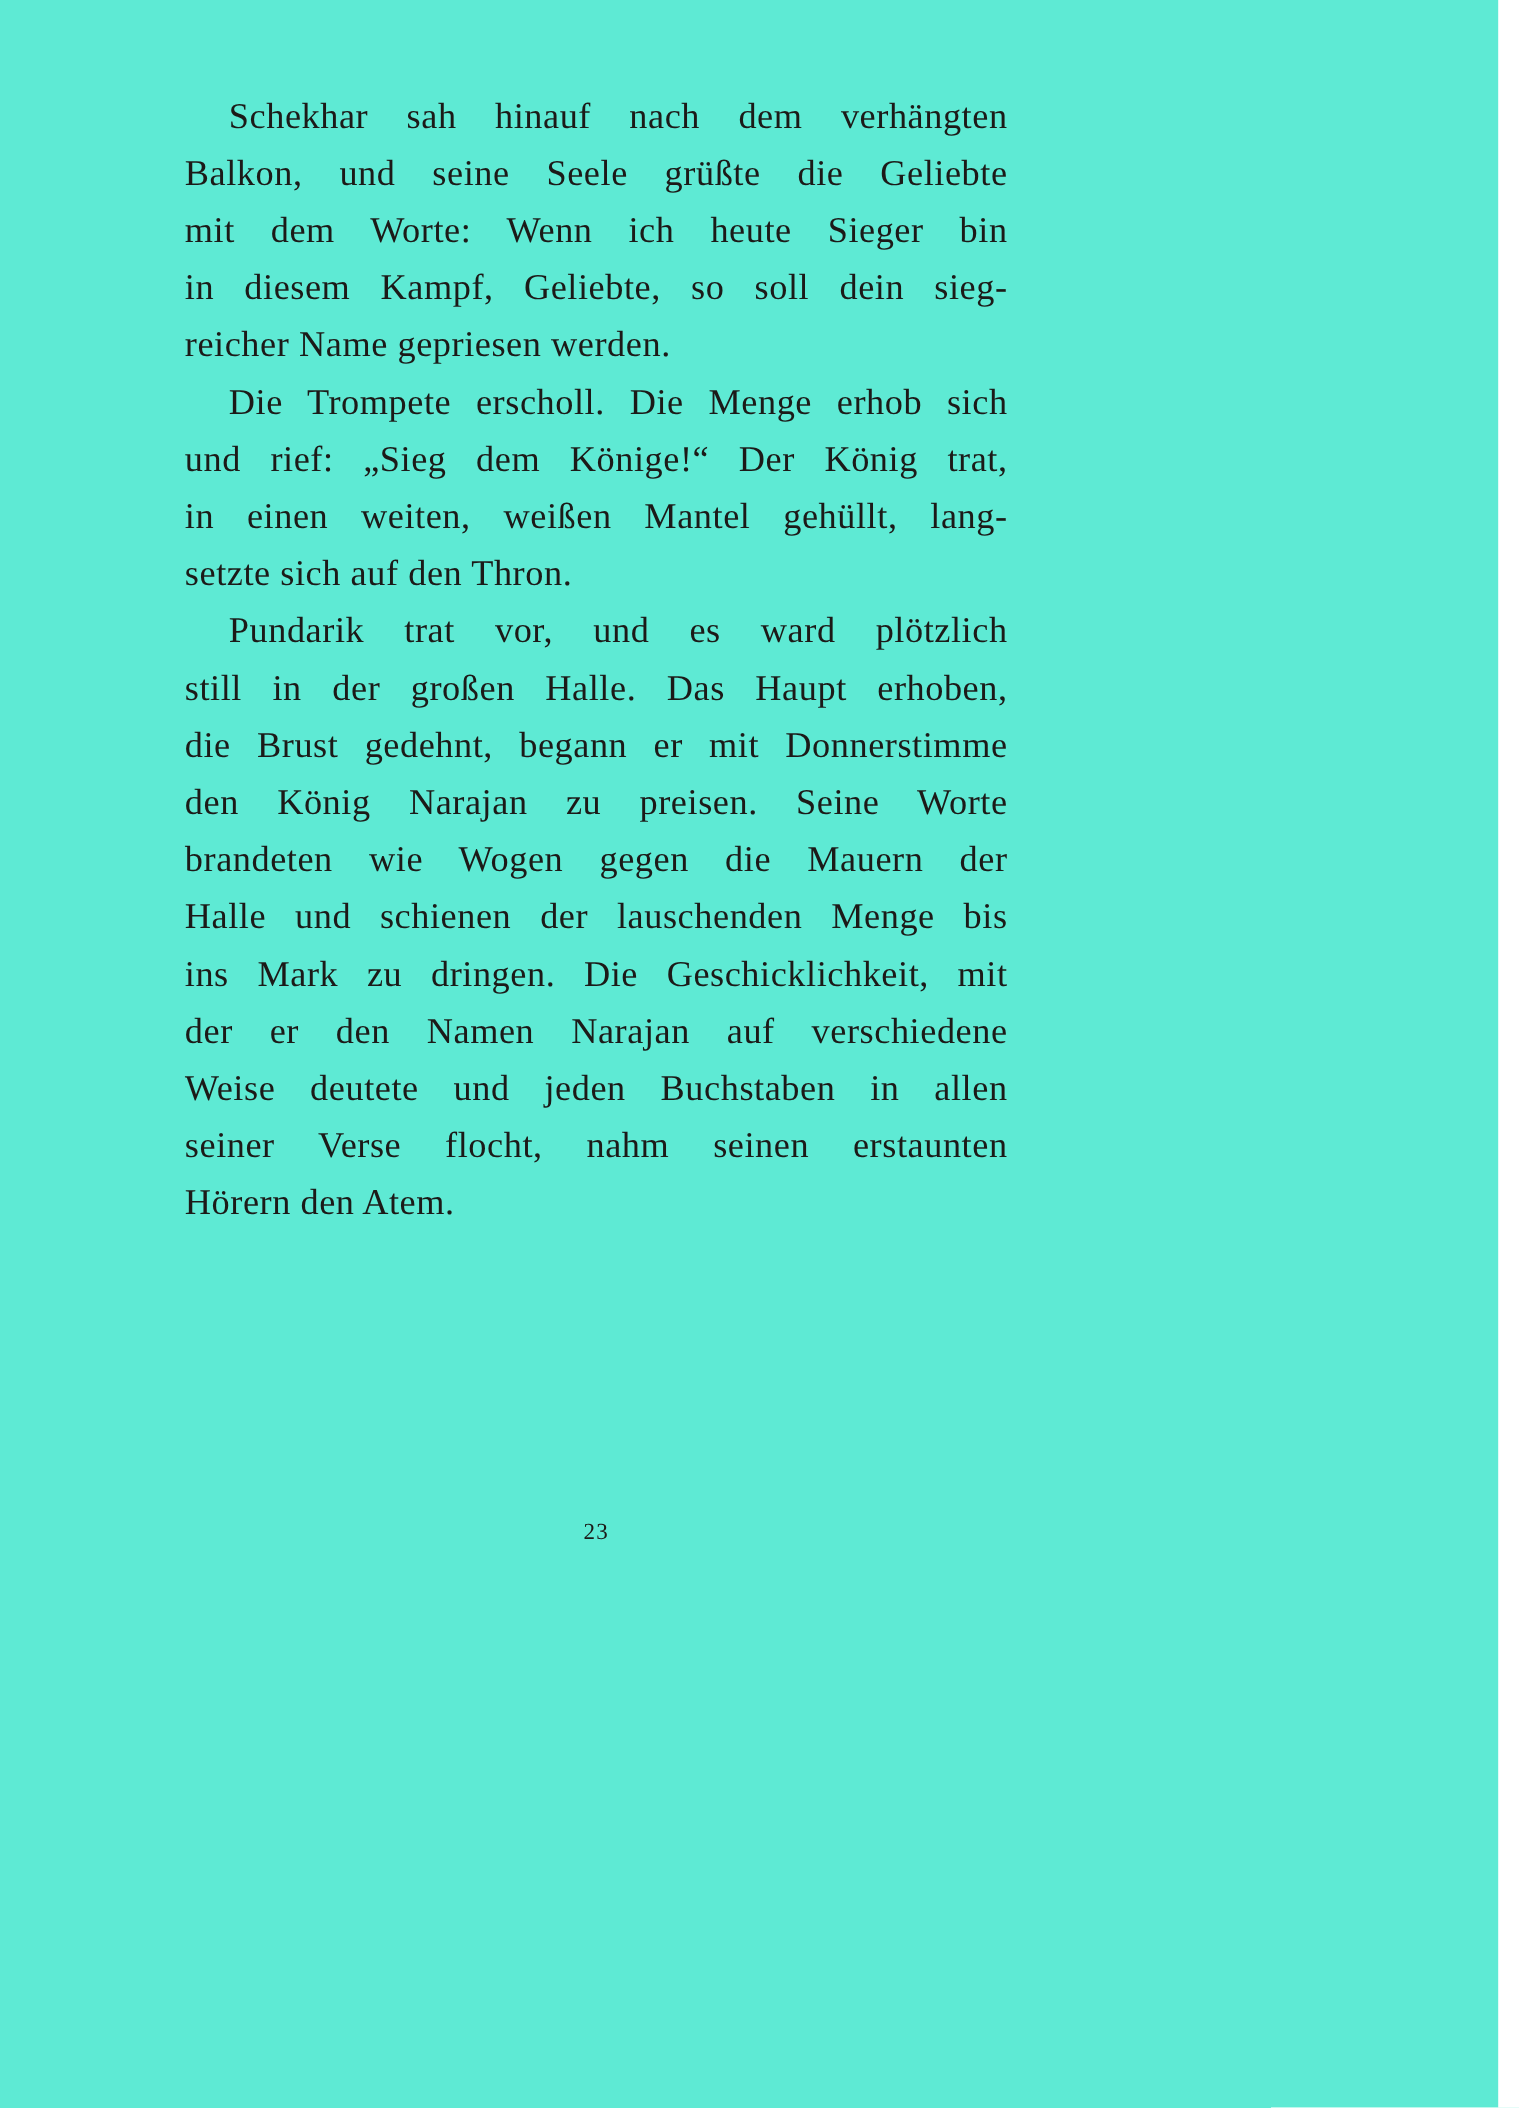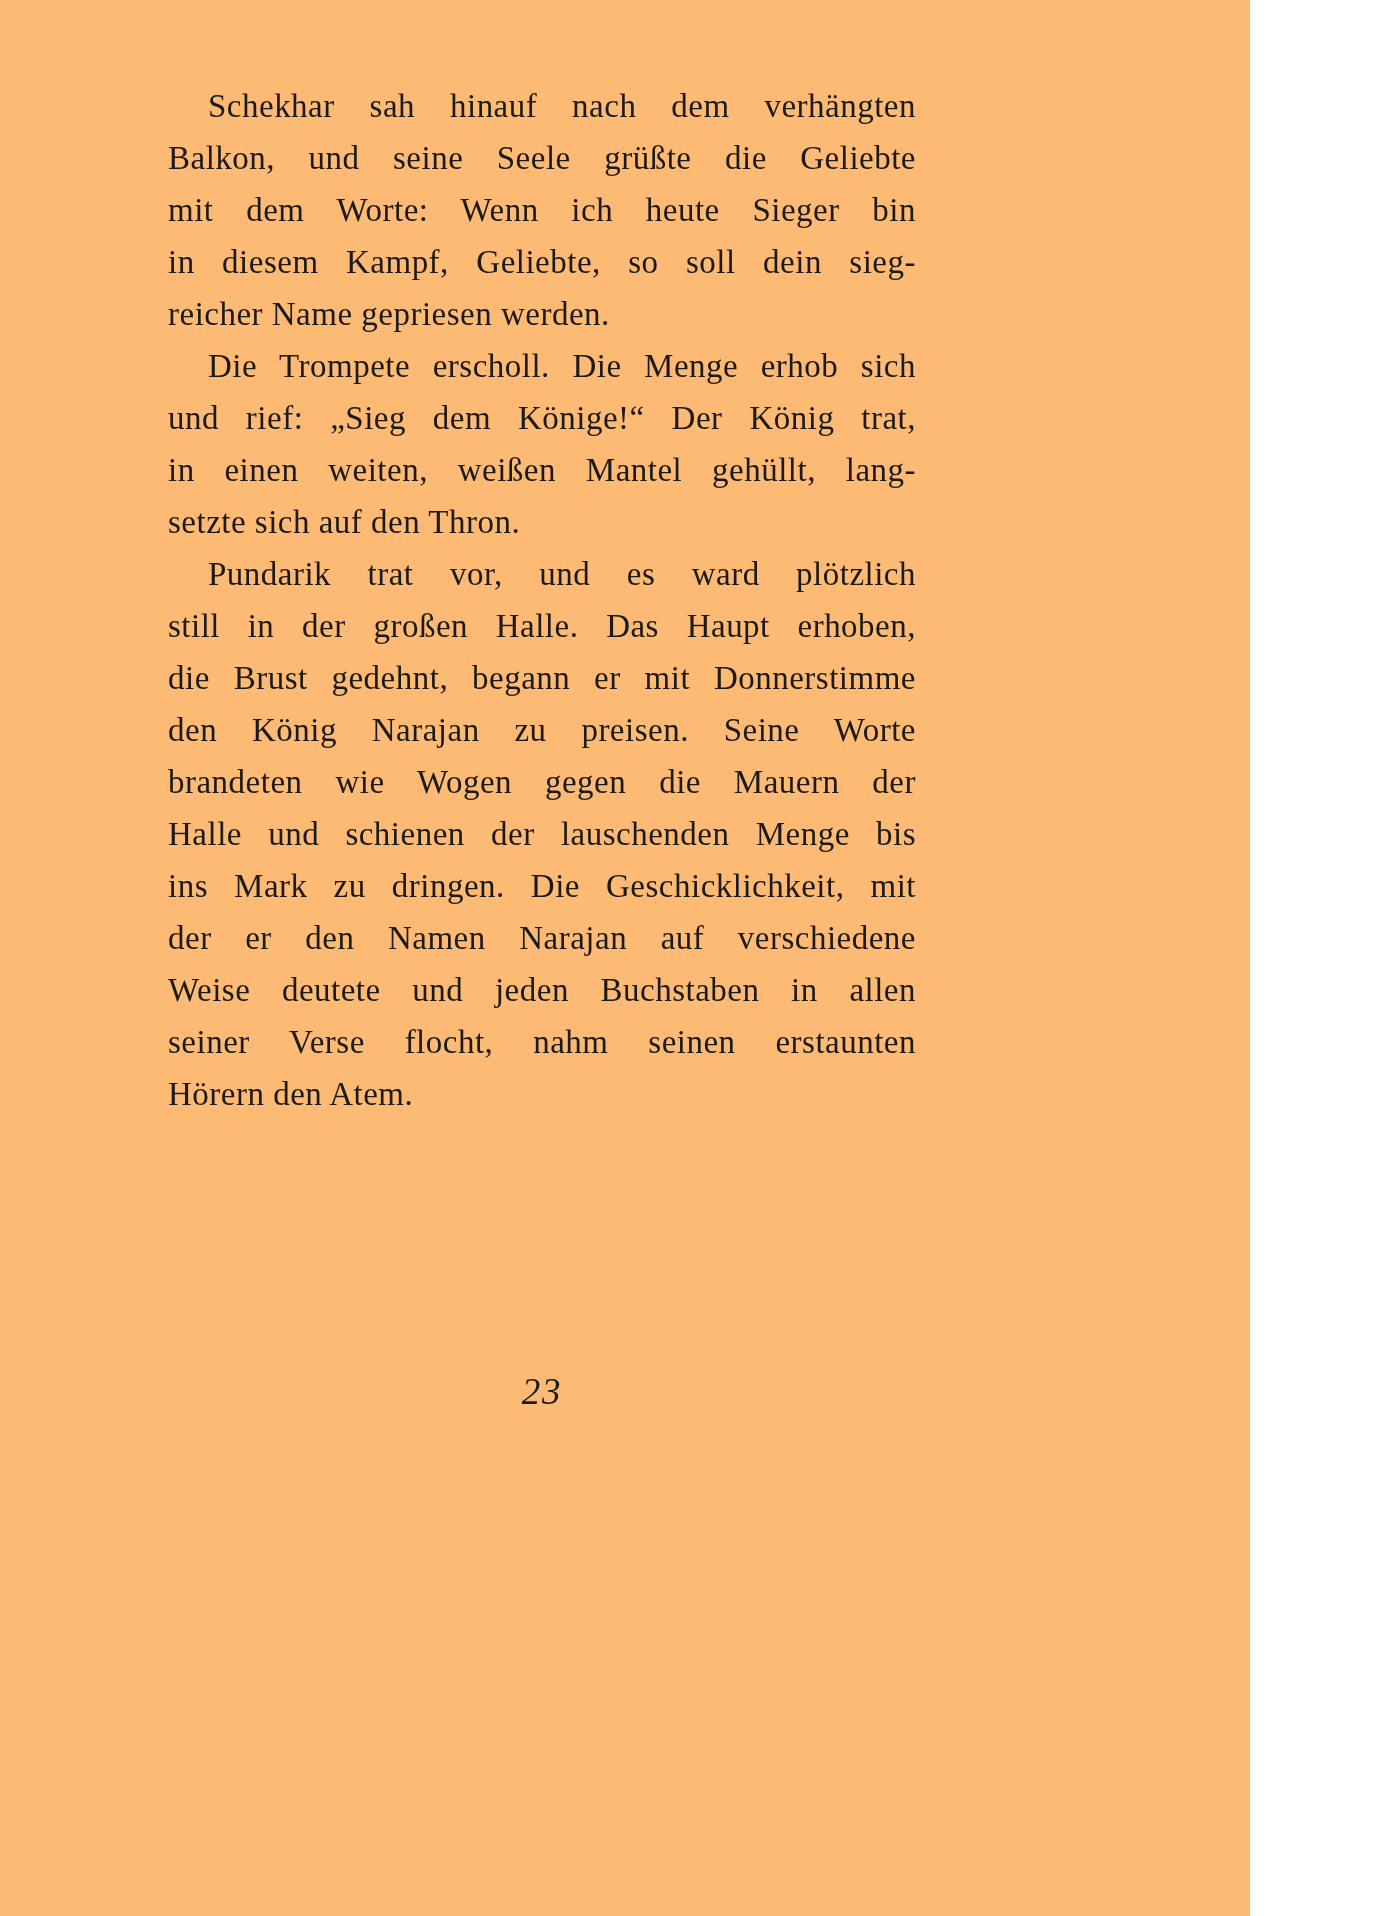--- a/index.html
+++ b/index.html
@@ -2,23 +2,23 @@
 <html><head>
 <meta charset="utf-8">
 <style>
   html, body {
     margin: 0;
     padding: 0;
     background: #ffffff;
   }
   .page {
     position: relative;
-    width: 1250px;
+    width: 1362px;
     height: 1916px;
-    background: #fdba74;
+    background: #5eead4;
     overflow: hidden;
     font-family: "Liberation Serif", "DejaVu Serif", serif;
     color: #1c1a18;
   }
   .text-column {
     position: absolute;
     left: 168px;
     top: 80px;
     width: 748px;
     font-size: 33px;
@@ -44,25 +44,24 @@
   }
   .indent {
     text-indent: 40px;
   }
   .page-number {
     position: absolute;
     left: 168px;
     top: 1372px;
     width: 748px;
     text-align: center;
-    font-size: 37px;
+    font-size: 21px;
     line-height: 40px;
     letter-spacing: 0.05em;
     color: #1c1a18;
-    font-style: italic;
   }
 </style>
 </head>
 <body>
 
 <div class="page">
   <div class="text-column">
       <div class="paragraph">
         <div class="line line-just indent">Schekhar sah hinauf nach dem verhängten</div>
         <div class="line line-just">Balkon, und seine Seele grüßte die Geliebte</div>

